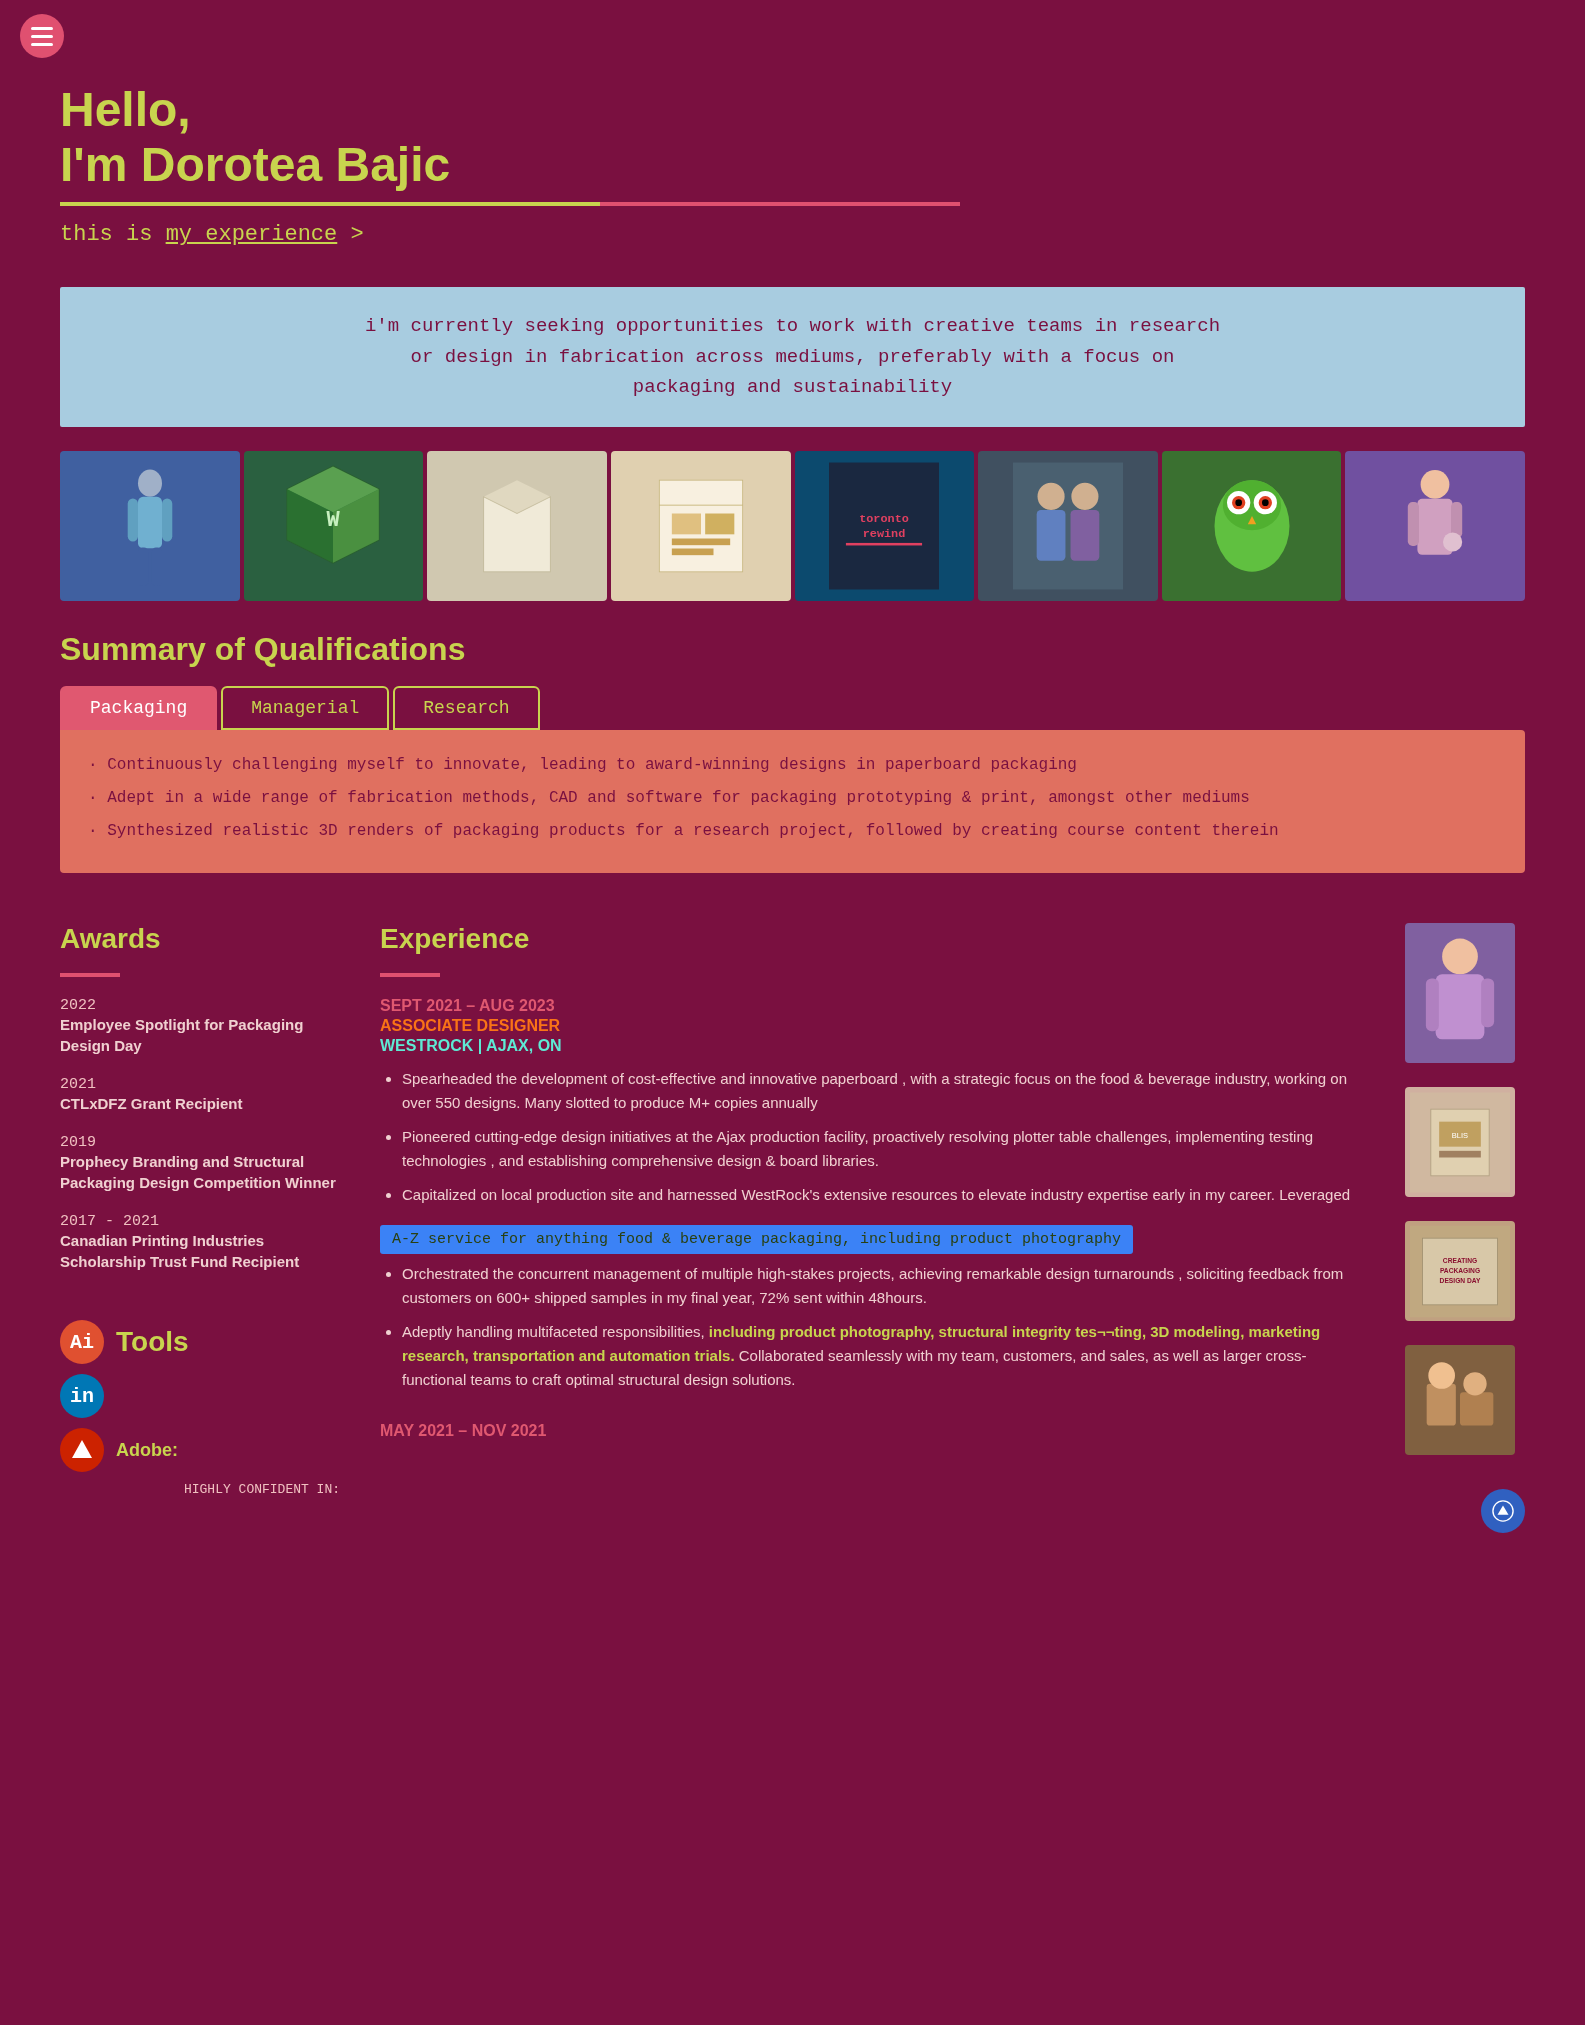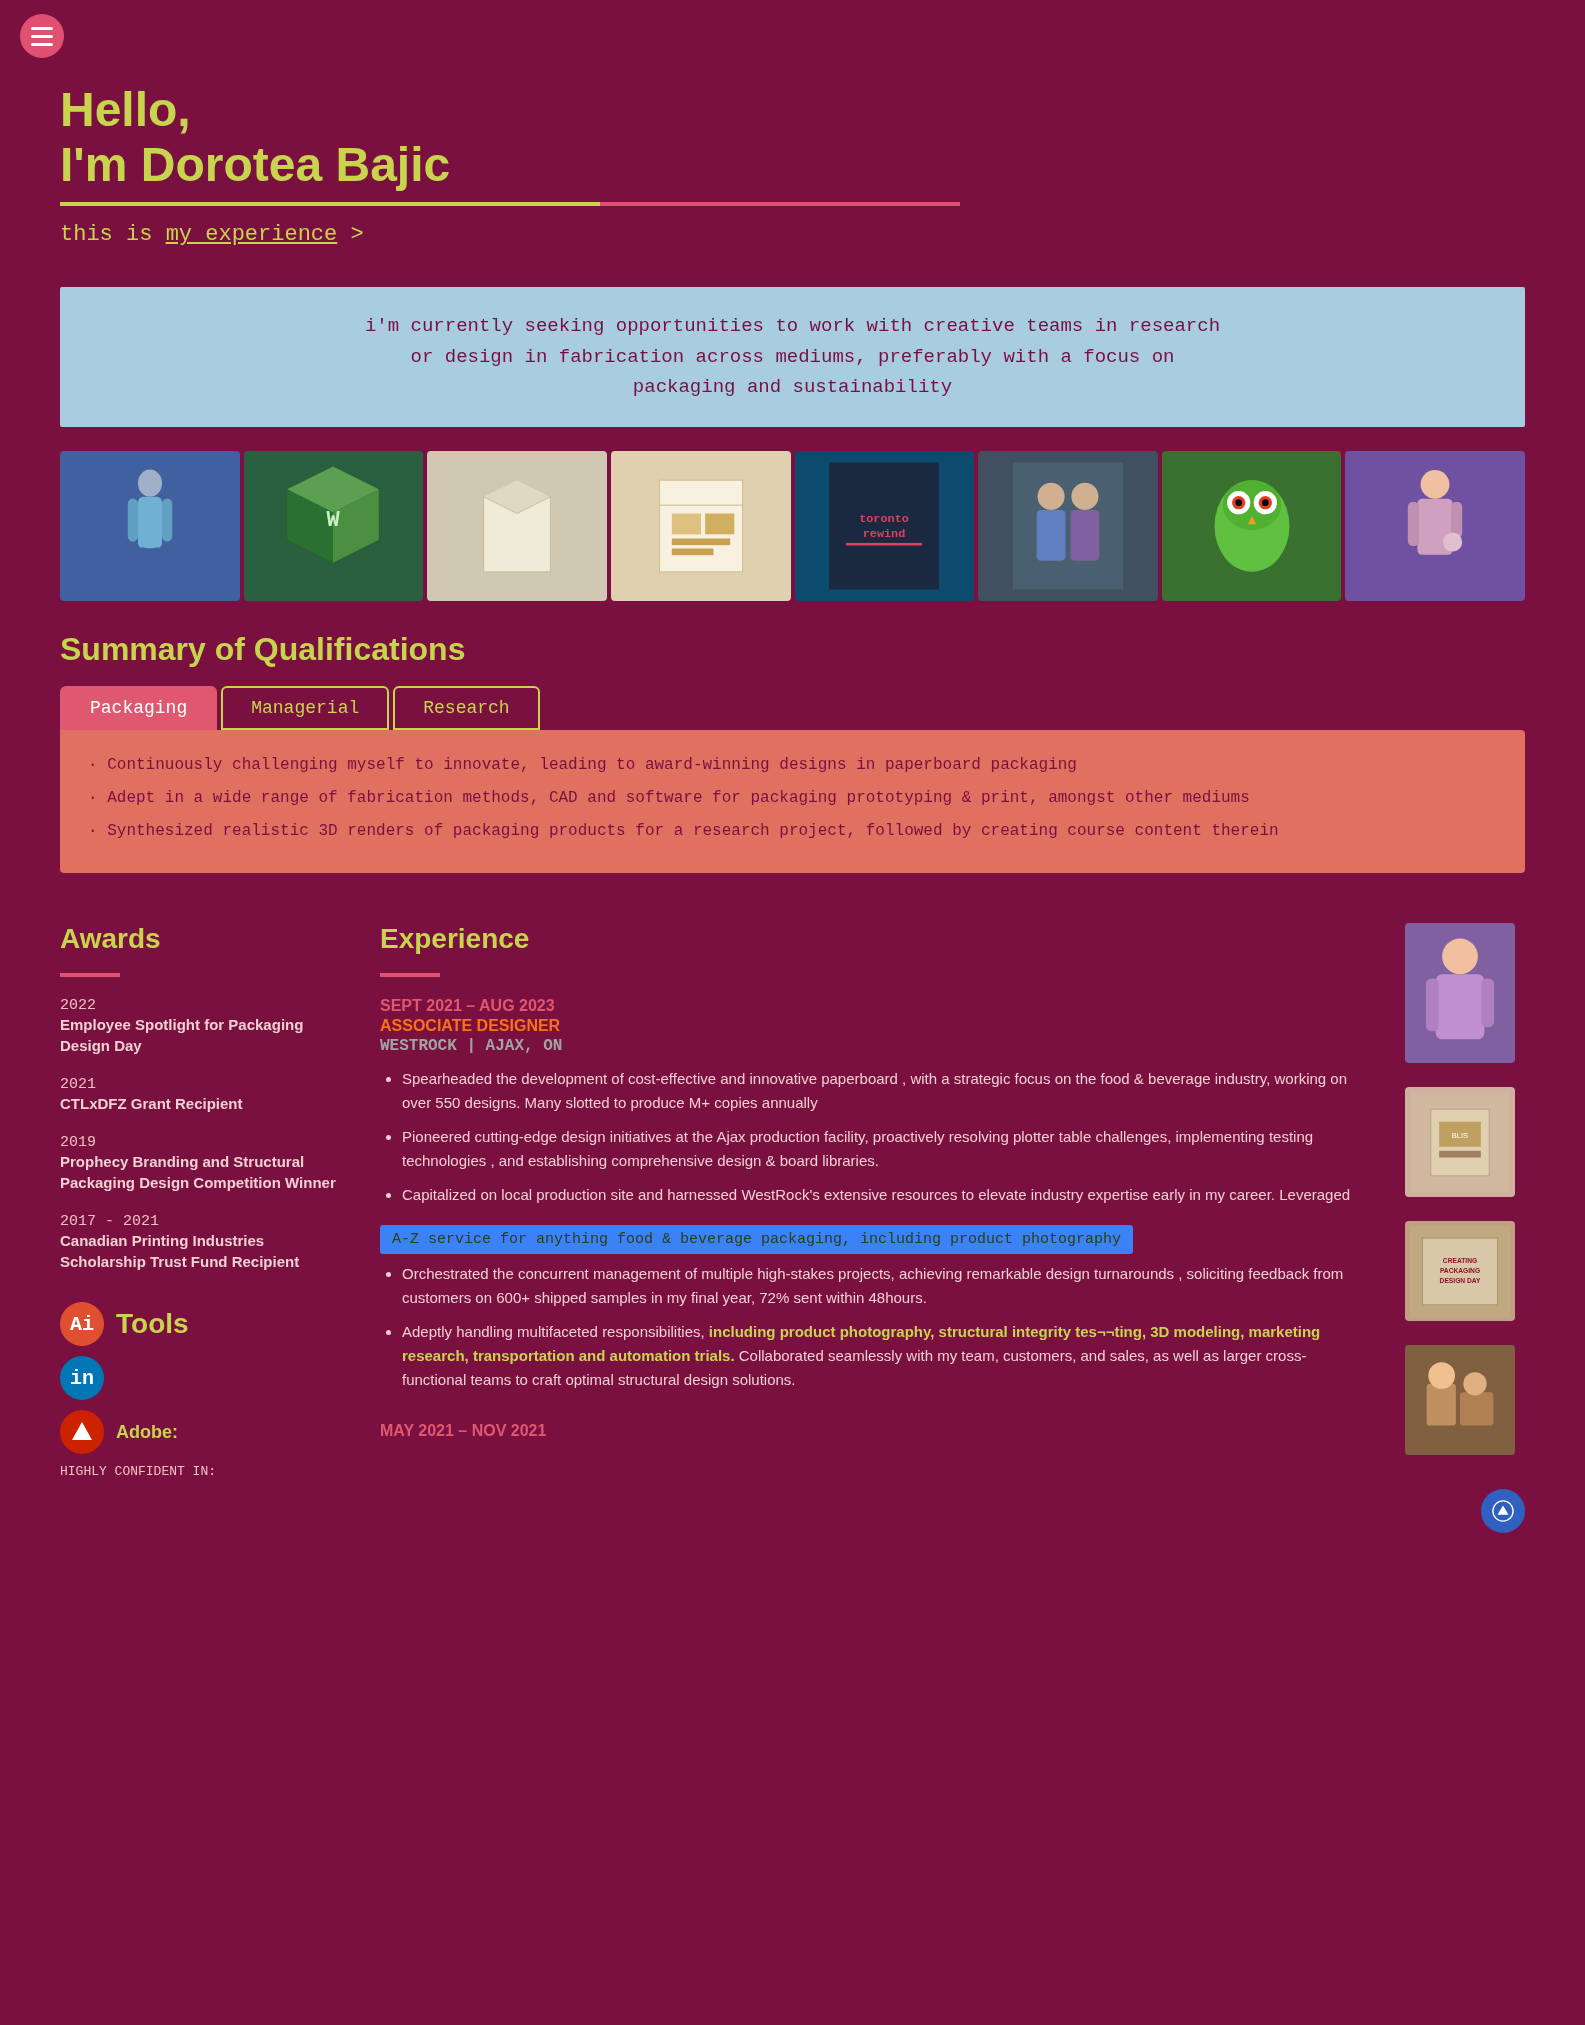--- a/index.html
+++ b/index.html
@@ -183,21 +183,22 @@
     .award-name {
       color: #f0d0d0;
       font-size: 15px;
       font-family: Arial, sans-serif;
       font-weight: bold;
       line-height: 1.4;
     }
 
     
     .tools-section {
-      margin-top: 30px;
+      margin-top: 48px;
+      text-align: right;
     }
     .tools-icon-row {
       display: flex;
       align-items: center;
       gap: 12px;
       margin-bottom: 10px;
     }
     .round-icon {
       width: 44px;
       height: 44px;
@@ -238,24 +239,24 @@
       margin-bottom: 2px;
     }
     .job-title {
       color: #f97316;
       font-size: 16px;
       font-weight: bold;
       font-family: Arial, sans-serif;
       margin-bottom: 2px;
     }
     .job-company {
-      color: #a3a3a3;
+      color: #5eead4;
       font-size: 16px;
       font-weight: bold;
-      font-family: Liberation Mono, monospace;
+      font-family: Liberation Sans, sans-serif;
       margin-bottom: 12px;
     }
     .job-bullets {
       list-style: disc;
       padding-left: 22px;
       font-size: 15px;
       color: #f0d0d0;
       font-family: Arial, sans-serif;
       line-height: 1.6;
     }

